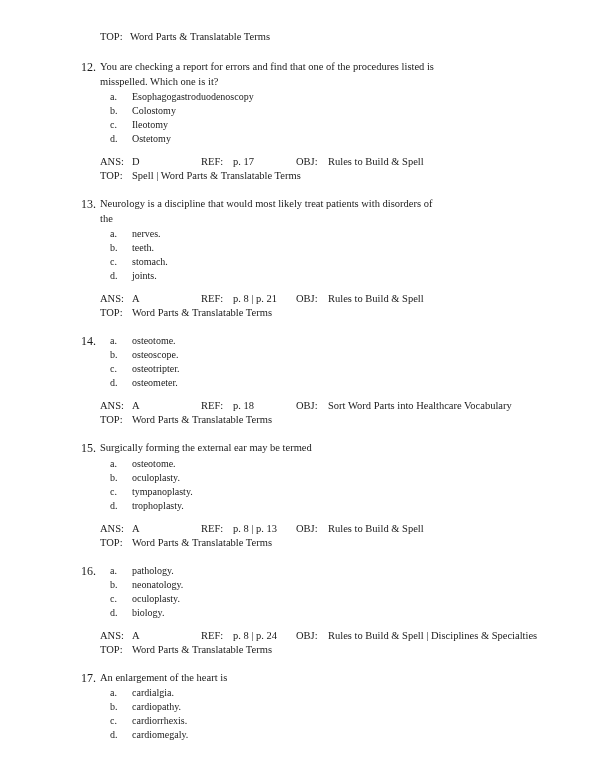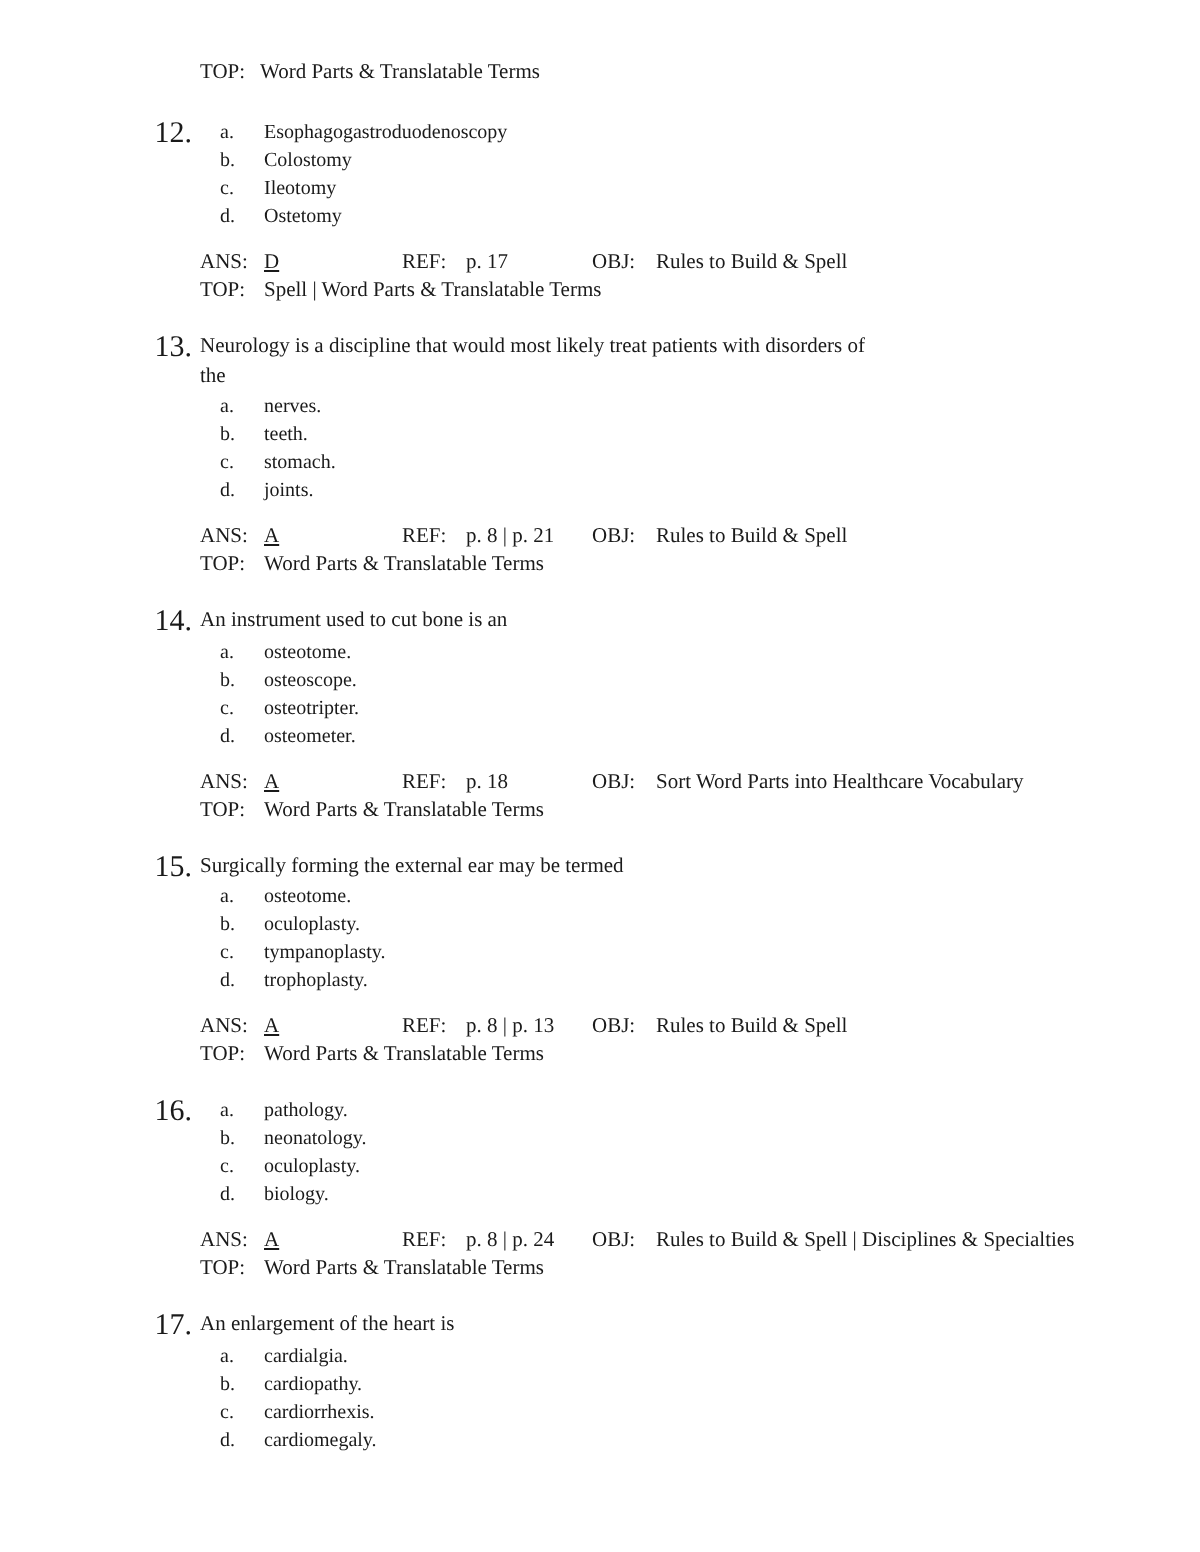--- a/index.html
+++ b/index.html
@@ -42,21 +42,21 @@
     position: relative;
     margin-bottom: 14px;
     padding-left: 24px;
   }
   .q-num {
     position: absolute;
     left: 0;
     top: 0;
     width: 20px;
     text-align: right;
-    font-size: 15px;
+    font-size: 12px;
     line-height: 14.5px;
   }
   .q-stem {
     font-size: 10.5px;
     line-height: 14.5px;
     margin: 0 0 1px 0;
   }
 
   
   .options {
@@ -86,21 +86,21 @@
   .ans-row {
     white-space: nowrap;
     position: relative;
     height: 14px;
   }
   .fld {
     position: absolute;
     top: 0;
     white-space: nowrap;
   }
-  .fld-ans  { left: 0px; text-decoration: underline; }
+  .fld-ans  { left: 0px; }
   .fld-ref  { left: 101px; }
   .fld-obj  { left: 196px; }
   .top-row {
     white-space: nowrap;
   }
   .fld-k {
     display: inline-block;
     width: 32px;
   }
 </style>
@@ -109,20 +109,21 @@
 
 <div class="page">
 
   <div class="doc-header">
     <span class="lbl lbl-top">TOP:</span><span>Word Parts &amp; Translatable Terms</span>
   </div>
 
   <div id="questions-container">
       <div class="question">
         <div class="q-num">12.</div>
+        <p class="q-stem">You are checking a report for errors and find that one of the procedures listed is misspelled. Which one is it?</p>
         <ul class="options">
           <li class="option"><span class="opt-letter">a.</span><span>Esophagogastroduodenoscopy</span></li>
           <li class="option"><span class="opt-letter">b.</span><span>Colostomy</span></li>
           <li class="option"><span class="opt-letter">c.</span><span>Ileotomy</span></li>
           <li class="option"><span class="opt-letter">d.</span><span>Ostetomy</span></li>
         </ul>
         <div class="answer-block">
           <div class="ans-row">
             <span class="fld fld-ans"><span class="fld-k">ANS:</span><span>D</span></span>
             <span class="fld fld-ref"><span class="fld-k">REF:</span><span>p. 17</span></span>
@@ -144,21 +145,20 @@
           <div class="ans-row">
             <span class="fld fld-ans"><span class="fld-k">ANS:</span><span>A</span></span>
             <span class="fld fld-ref"><span class="fld-k">REF:</span><span>p. 8 | p. 21</span></span>
             <span class="fld fld-obj"><span class="fld-k">OBJ:</span><span>Rules to Build &amp; Spell</span></span>
           </div>
           <div class="top-row"><span class="fld-k">TOP:</span><span>Word Parts &amp; Translatable Terms</span></div>
         </div>
       </div>
       <div class="question">
         <div class="q-num">14.</div>
-        <p class="q-stem">An instrument used to cut bone is an</p>
         <ul class="options">
           <li class="option"><span class="opt-letter">a.</span><span>osteotome.</span></li>
           <li class="option"><span class="opt-letter">b.</span><span>osteoscope.</span></li>
           <li class="option"><span class="opt-letter">c.</span><span>osteotripter.</span></li>
           <li class="option"><span class="opt-letter">d.</span><span>osteometer.</span></li>
         </ul>
         <div class="answer-block">
           <div class="ans-row">
             <span class="fld fld-ans"><span class="fld-k">ANS:</span><span>A</span></span>
             <span class="fld fld-ref"><span class="fld-k">REF:</span><span>p. 18</span></span>

